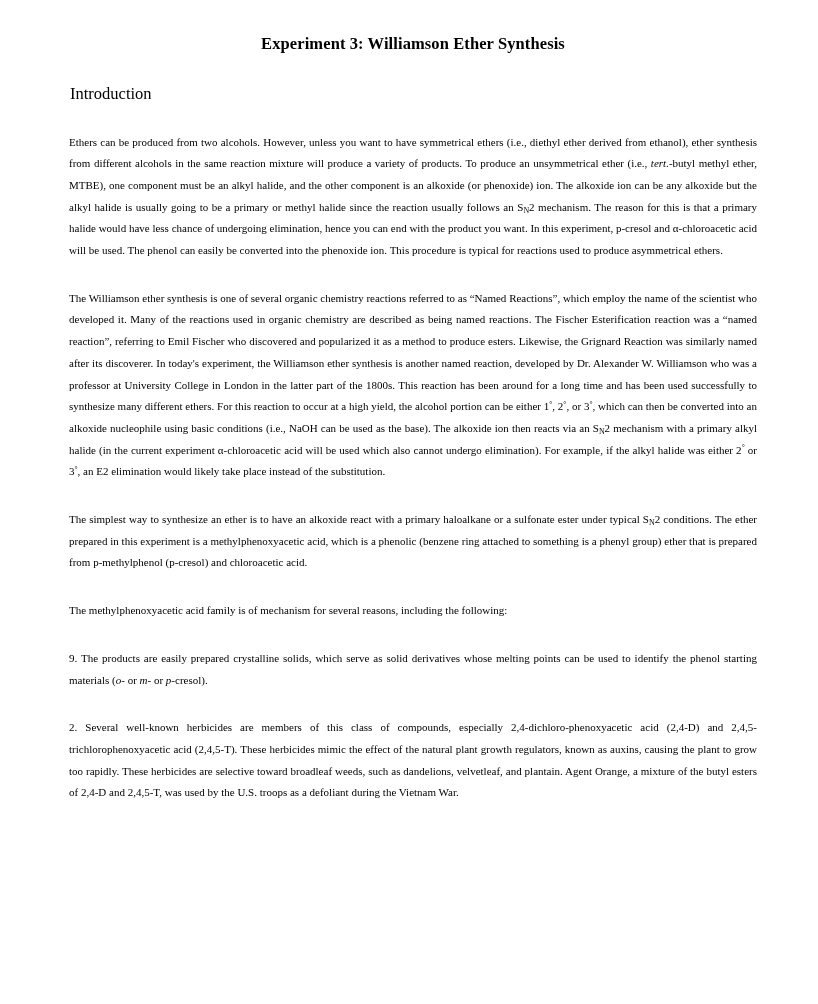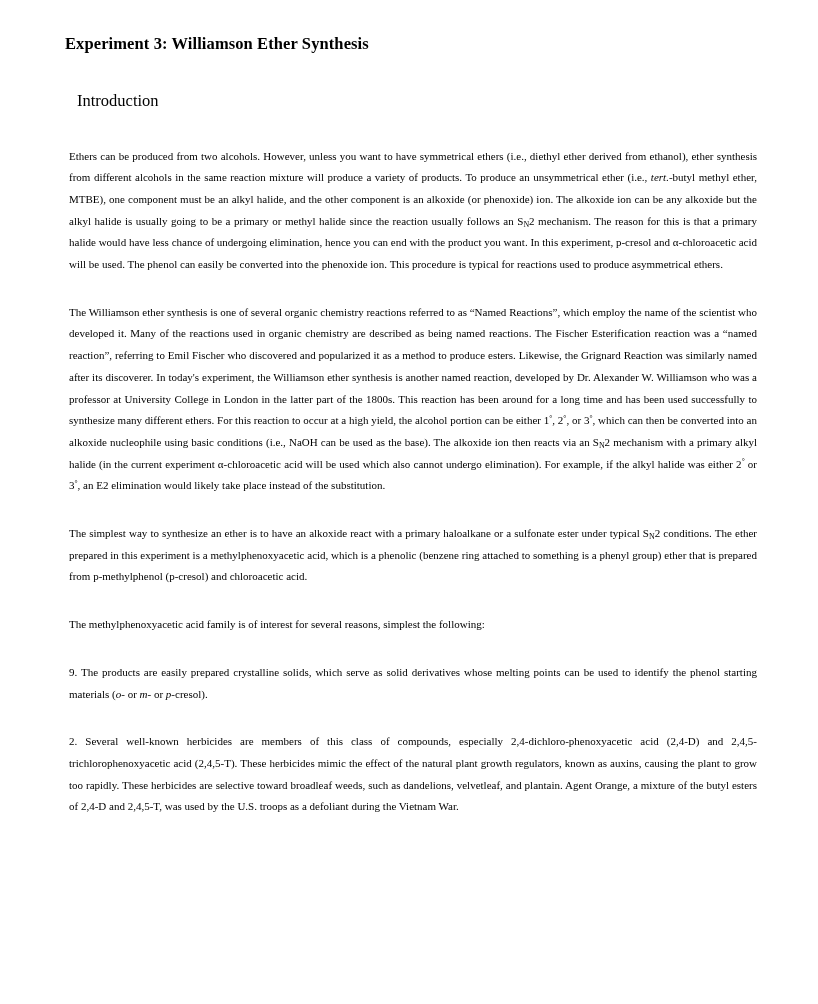--- a/index.html
+++ b/index.html
@@ -20,32 +20,32 @@
     overflow: hidden;
     padding: 0;
   }
   .doc-body {
     position: absolute;
     left: 65px;
     top: 0;
     width: 696px;
   }
   .doc-title {
-    text-align: left;
+    text-align: center;
     font-weight: bold;
     font-size: 16.5px;
     line-height: 21px;
     margin: 0;
     padding-top: 33px;
     letter-spacing: 0.1px;
   }
   .section-heading {
     font-size: 16.5px;
     line-height: 21.5px;
-    margin: 12px;
+    margin: 5px;
     padding-top: 24px;
     text-align: left;
     font-weight: normal;
   }
   p.para {
     font-size: 11px;
     line-height: 21.7px;
     text-align: justify;
     text-justify: inter-word;
     margin: 4px;
@@ -78,20 +78,20 @@
     <h1 class="doc-title">Experiment 3: Williamson Ether Synthesis</h1>
 
     <div class="section-heading">Introduction</div>
 
     <p class="para"><span>Ethers can be produced from two alcohols. However, unless you want to have symmetrical ethers (i.e., diethyl ether derived from ethanol), ether synthesis from different alcohols in the same reaction mixture will produce a variety of products. To produce an unsymmetrical ether (i.e., </span><i>tert.</i><span>-butyl methyl ether, MTBE), one component must be an alkyl halide, and the other component is an alkoxide (or phenoxide) ion. The alkoxide ion can be any alkoxide but the alkyl halide is usually going to be a primary or methyl halide since the reaction usually follows an S</span><sub>N</sub><span>2 mechanism. The reason for this is that a primary halide would have less chance of undergoing elimination, hence you can end with the product you want. In this experiment, p-cresol and α-chloroacetic acid will be used. The phenol can easily be converted into the phenoxide ion. This procedure is typical for reactions used to produce asymmetrical ethers.</span></p>
 
     <p class="para"><span>The Williamson ether synthesis is one of several organic chemistry reactions referred to as “Named Reactions”, which employ the name of the scientist who developed it. Many of the reactions used in organic chemistry are described as being named reactions. The Fischer Esterification reaction was a “named reaction”, referring to Emil Fischer who discovered and popularized it as a method to produce esters. Likewise, the Grignard Reaction was similarly named after its discoverer. In today's experiment, the Williamson ether synthesis is another named reaction, developed by Dr. Alexander W. Williamson who was a professor at University College in London in the latter part of the 1800s. This reaction has been around for a long time and has been used successfully to synthesize many different ethers. For this reaction to occur at a high yield, the alcohol portion can be either 1</span><sup>°</sup><span>, 2</span><sup>°</sup><span>, or 3</span><sup>°</sup><span>, which can then be converted into an alkoxide nucleophile using basic conditions (i.e., NaOH can be used as the base). The alkoxide ion then reacts via an S</span><sub>N</sub><span>2 mechanism with a primary alkyl halide (in the current experiment α-chloroacetic acid will be used which also cannot undergo elimination). For example, if the alkyl halide was either 2</span><sup>°</sup><span> or 3</span><sup>°</sup><span>, an E2 elimination would likely take place instead of the substitution.</span></p>
 
     <p class="para"><span>The simplest way to synthesize an ether is to have an alkoxide react with a primary haloalkane or a sulfonate ester under typical S</span><sub>N</sub><span>2 conditions. The ether prepared in this experiment is a methylphenoxyacetic acid, which is a phenolic (benzene ring attached to something is a phenyl group) ether that is prepared from p-methylphenol (p-cresol) and chloroacetic acid.</span></p>
 
-    <p class="para">The methylphenoxyacetic acid family is of interest for several reasons, simplest the following:</p>
+    <p class="para">The methylphenoxyacetic acid family is of mechanism for several reasons, including the following:</p>
 
     <p class="para"><span>9. The products are easily prepared crystalline solids, which serve as solid derivatives whose melting points can be used to identify the phenol starting materials (</span><i>o</i><span>- or </span><i>m</i><span>- or </span><i>p</i><span>-cresol).</span></p>
 
     <p class="para">2. Several well-known herbicides are members of this class of compounds, especially 2,4-dichloro-phenoxyacetic acid (2,4-D) and 2,4,5-trichlorophenoxyacetic acid (2,4,5-T). These herbicides mimic the effect of the natural plant growth regulators, known as auxins, causing the plant to grow too rapidly. These herbicides are selective toward broadleaf weeds, such as dandelions, velvetleaf, and plantain. Agent Orange, a mixture of the butyl esters of 2,4-D and 2,4,5-T, was used by the U.S. troops as a defoliant during the Vietnam War.</p>
 
   </div>
 </div>
 
 </body></html>

